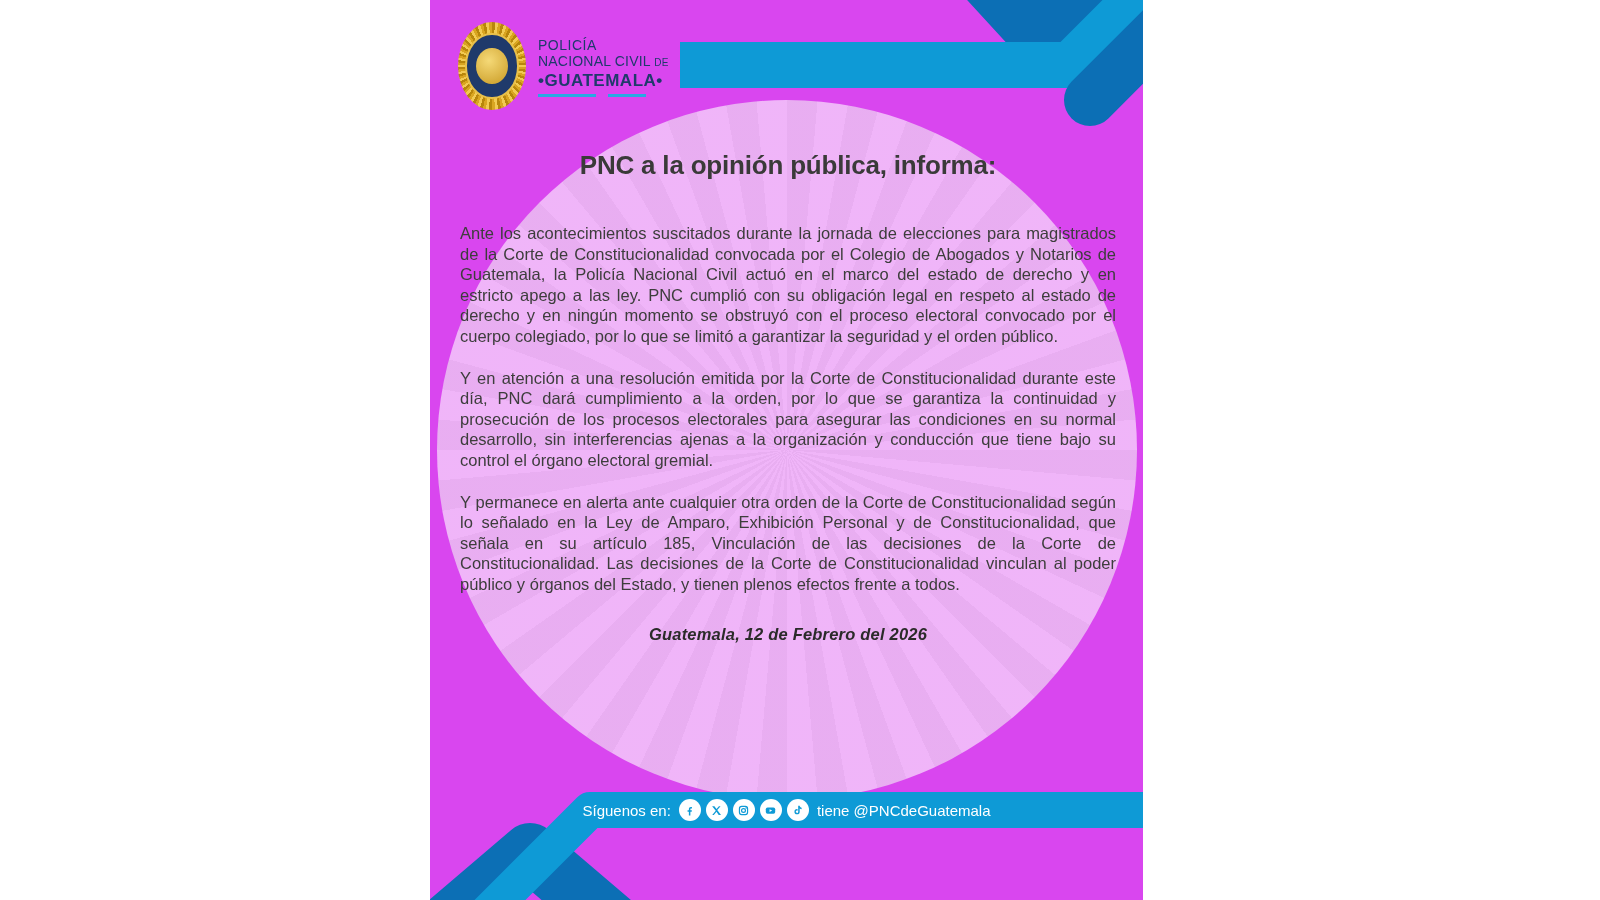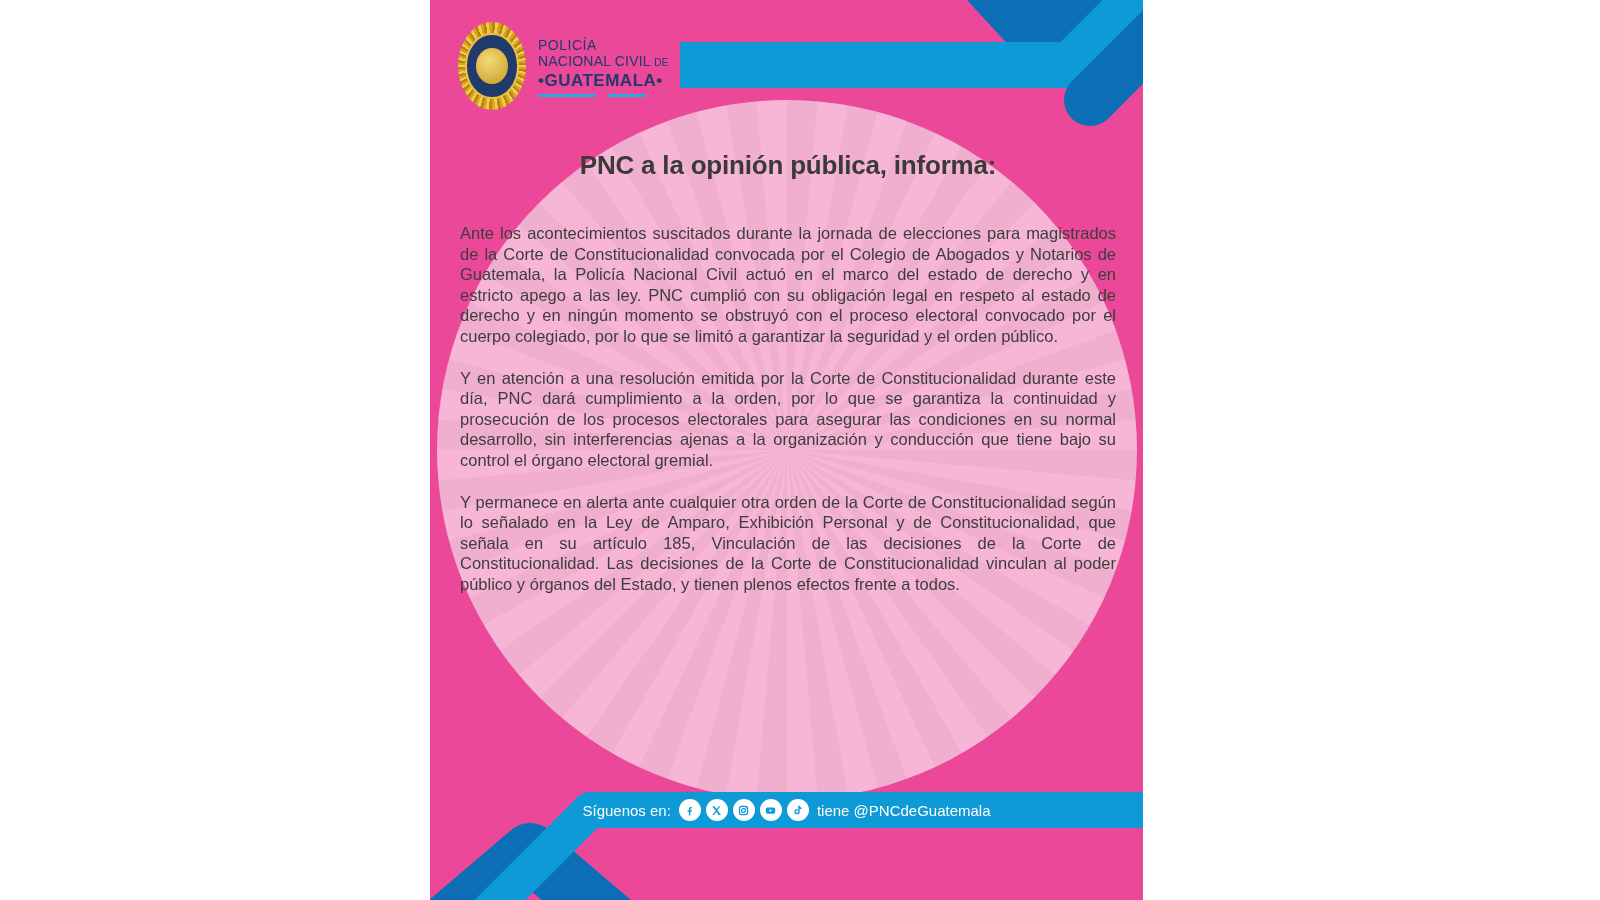--- a/index.html
+++ b/index.html
@@ -1,18 +1,18 @@
 <!DOCTYPE html>
 <html><head>
 <meta charset="utf-8">
 <style>
   html,body{margin:0;padding:0;background:#ffffff;}
   body{width:1600px;height:900px;position:relative;overflow:hidden;
        font-family:"Liberation Sans", sans-serif;}
-  .doc{position:absolute;left:430px;top:0;width:713px;height:900px;background:#ec4899;overflow:hidden;}
+  .doc{position:absolute;left:430px;top:0;width:713px;height:900px;background:#d946ef;overflow:hidden;}
 
   
   .watermark{position:absolute;left:50%;top:450px;transform:translate(-50%,-50%);
     width:700px;height:700px;border-radius:50%;
     background:repeating-conic-gradient(#f3f3f3 0deg 5deg,#ffffff 5deg 10deg);
     opacity:.6;pointer-events:none;}
 
   
   .header{position:absolute;left:28px;top:22px;display:flex;align-items:flex-start;z-index:3;}
   .badge{position:relative;width:68px;height:88px;flex:none;}
@@ -95,20 +95,21 @@
     </div>
   </div>
 
   <div class="content">
     <div class="title">PNC a la opinión pública, informa:</div>
     <div class="paras">
       <p>Ante los acontecimientos suscitados durante la jornada de elecciones para magistrados de la Corte de Constitucionalidad convocada por el Colegio de Abogados y Notarios de Guatemala, la Policía Nacional Civil actuó en el marco del estado de derecho y en estricto apego a las ley. PNC cumplió con su obligación legal en respeto al estado de derecho y en ningún momento se obstruyó con el proceso electoral convocado por el cuerpo colegiado, por lo que se limitó a garantizar la seguridad y el orden público.</p>
       <p>Y en atención a una resolución emitida por la Corte de Constitucionalidad durante este día, PNC dará cumplimiento a la orden, por lo que se garantiza la continuidad y prosecución de los procesos electorales para asegurar las condiciones en su normal desarrollo, sin interferencias ajenas a la organización y conducción que tiene bajo su control el órgano electoral gremial.</p>
       <p>Y permanece en alerta ante cualquier otra orden de la Corte de Constitucionalidad según lo señalado en la Ley de Amparo, Exhibición Personal y de Constitucionalidad, que señala en su artículo 185, Vinculación de las decisiones de la Corte de Constitucionalidad. Las decisiones de la Corte de Constitucionalidad vinculan al poder público y órganos del Estado, y tienen plenos efectos frente a todos.</p>
     </div>
+    <div class="dateline">Guatemala, 12 de Febrero del 2026</div>
   </div>
 
   <div class="footerbar">
     <span class="label">Síguenos en:</span>
     <span class="socials">
       <span class="social-circle">
         <svg viewBox="0 0 24 24">
             <path fill="#0e9ad6" d="M13.4 20v-6.1h2.1l.3-2.5h-2.4V9.8c0-.7.2-1.2 1.2-1.2h1.3V6.3c-.2 0-1-.1-1.8-.1-1.8 0-3.1 1.1-3.1 3.2v2H8.9v2.5H11V20h2.4z"></path>
           </svg>
       </span>

